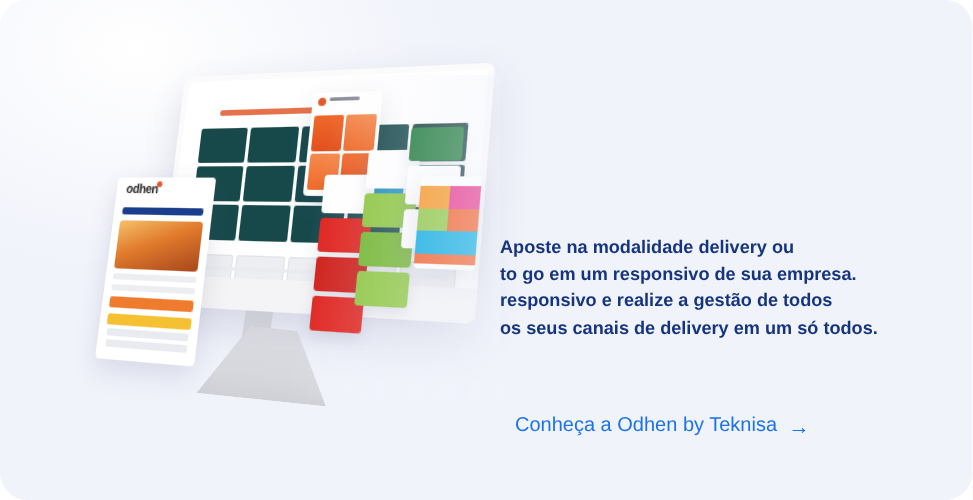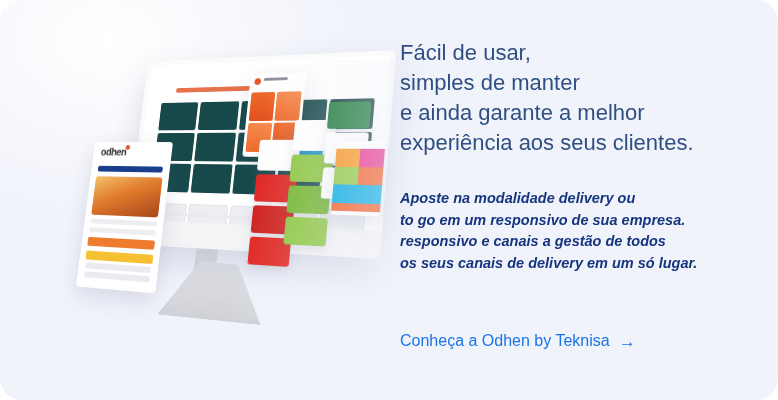--- a/index.html
+++ b/index.html
@@ -119,23 +119,23 @@
 
   
   .copy{position:absolute;left:400px;top:0;width:360px;height:400px;}
 
   .headline{position:absolute;left:0;top:38px;width:350px;
             font-size:22px;line-height:30px;color:#2f4f83;font-weight:400;}
   .headline div{white-space:nowrap;}
 
   .para{position:absolute;left:0;top:188px;width:360px;
         font-size:14.5px;line-height:21.5px;font-weight:bold;color:#16357f;}
-  .para div{white-space:nowrap;font-style:italic;}
-
-  .cta{position:absolute;left:0;top:332px;display:flex;align-items:flex-end;gap:9px;
+  .para div{white-space:nowrap;}
+
+  .cta{position:absolute;left:12px;top:332px;display:flex;align-items:flex-end;gap:9px;
        font-size:16px;color:#1a73e8;text-decoration:none;cursor:pointer;}
   .cta-arrow{display:inline-block;font-size:17px;line-height:1;color:#1a73e8;}
 </style>
 </head>
 <body>
 
 <div class="banner">
   <div class="bloom"></div>
 
   <div class="art">
@@ -240,32 +240,26 @@
         </div>
         <div class="ph-foot"></div>
       </div>
 
       <div class="veil"></div>
     </div>
   </div>
 
   <div class="copy">
 
-    <div class="headline">
-      <div>Fácil de usar,</div>
-      <div>simples de manter</div>
-      <div>e ainda garante a melhor</div>
-      <div>experiência aos seus clientes.</div>
-    </div>
 
     <div class="para">
       <div>Aposte na modalidade delivery ou</div>
       <div>to go em um responsivo de sua empresa.</div>
-      <div>responsivo e canais a gestão de todos</div>
-      <div>os seus canais de delivery em um só lugar.</div>
+      <div>responsivo e realize a gestão de todos</div>
+      <div>os seus canais de delivery em um só todos.</div>
     </div>
 
     <a class="cta" href="#">
       <span>Conheça a Odhen by Teknisa</span>
       <span class="cta-arrow">→</span>
     </a>
 
   </div>
 </div>
 

